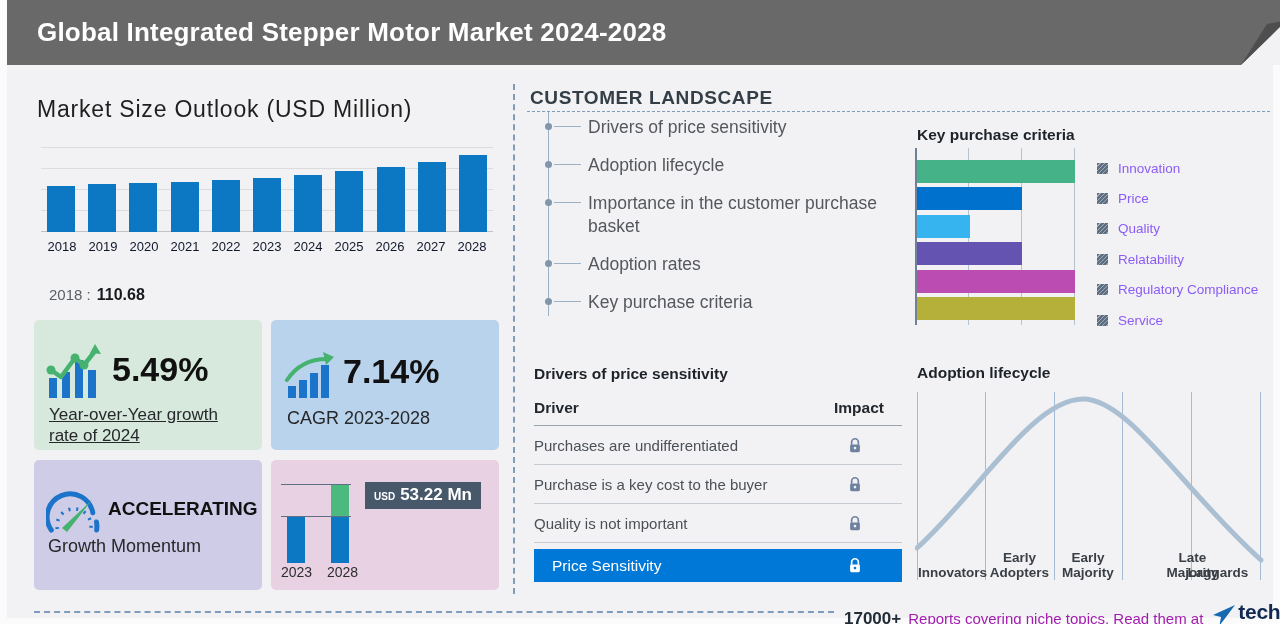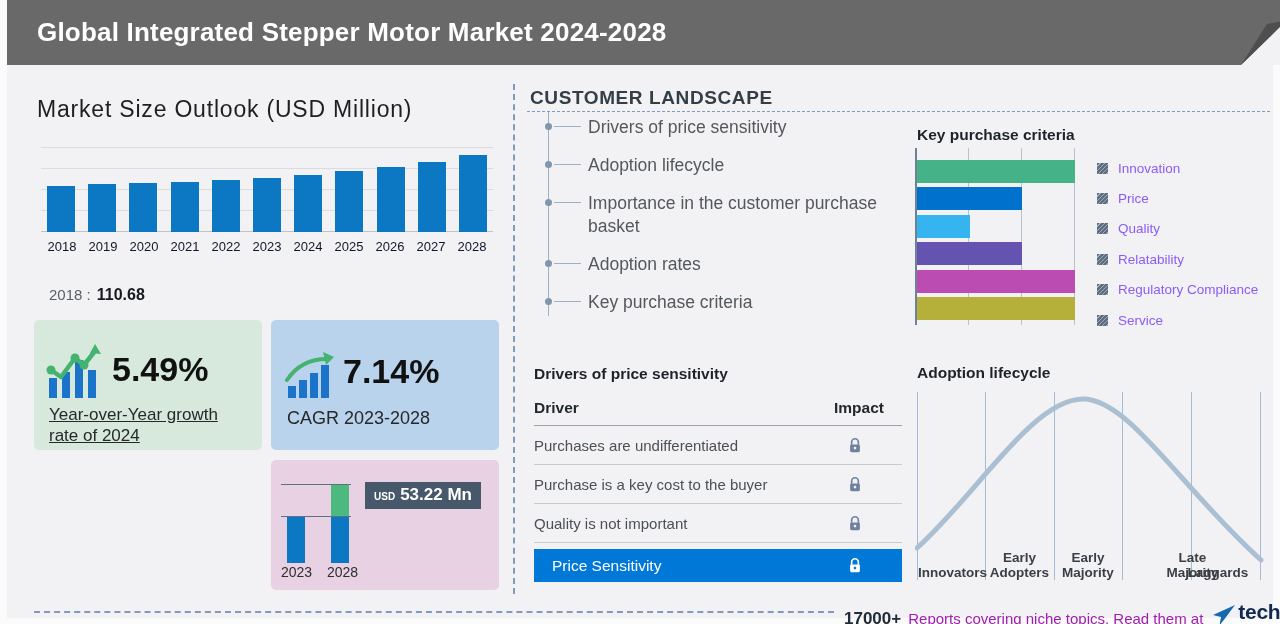--- a/index.html
+++ b/index.html
@@ -182,20 +182,30 @@
       <rect x="14" y="28" width="8" height="18" fill="#1b74c9"></rect>
       <rect x="25" y="21" width="8" height="25" fill="#1b74c9"></rect>
       <rect x="36" y="13" width="8" height="33" fill="#1b74c9"></rect>
       <path d="M2 28 C 12 13, 26 7, 42 7" fill="none" stroke="#45b270" stroke-width="4" stroke-linecap="round"></path>
       <polygon points="38,0 49,5 41,13" fill="#45b270"></polygon>
     </svg>
     <div class="stat-val">7.14%</div>
     <div class="stat-lbl">CAGR 2023-2028</div>
   </div>
 
+  <div class="box lav">
+    <svg class="ico" width="58" height="50" viewBox="0 0 58 50">
+      <path d="M5.3 46 A23 23 0 1 1 46.8 28.8" fill="none" stroke="#1b74c9" stroke-width="5" stroke-linecap="round"></path>
+      <path d="M50.5 38 A23 23 0 0 1 50.7 46" fill="none" stroke="#1b74c9" stroke-width="5" stroke-linecap="round"></path>
+      <path d="M11.3 45 A17 17 0 1 1 44.7 45" fill="none" stroke="#1b74c9" stroke-width="3.5" stroke-dasharray="2 6"></path>
+      <polygon points="16,44 21,48 46,16" fill="#45b270"></polygon>
+    </svg>
+    <div class="stat-word">ACCELERATING</div>
+    <div class="stat-lbl">Growth Momentum</div>
+  </div>
 
   <div class="box pink">
     <div class="mini-line" style="top:24px"></div>
     <div class="mini-green" style="left:60px;top:25px;height:31px"></div>
     <div class="mini-line" style="top:56px"></div>
     <div class="mini-bar" style="left:16px;top:57px;height:46px"></div>
     <div class="mini-bar" style="left:60px;top:57px;height:46px"></div>
     <div class="mini-year" style="left:10px">2023</div>
     <div class="mini-year" style="left:56px">2028</div>
     <div class="badge">

